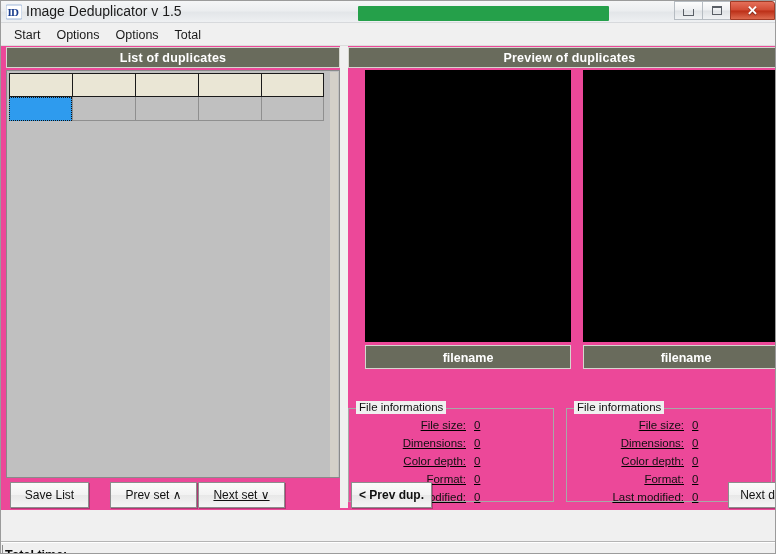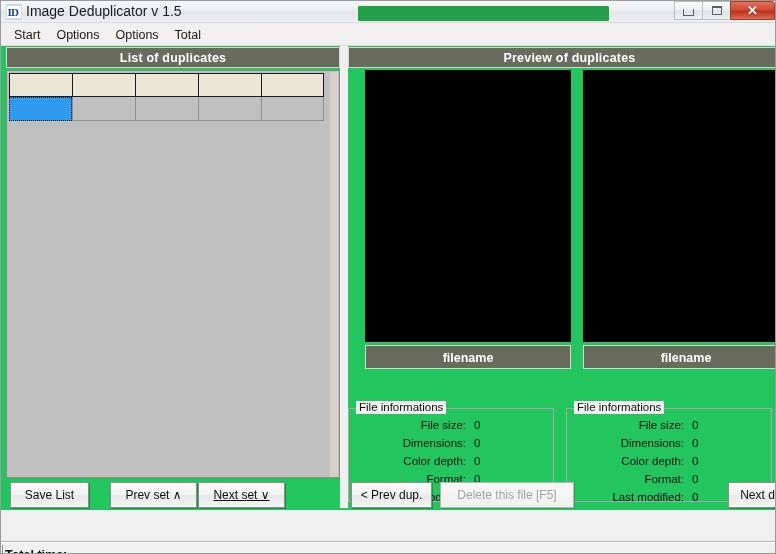--- a/index.html
+++ b/index.html
@@ -116,21 +116,21 @@
     cursor: default;
     white-space: nowrap;
   }
 
   
   .client {
     position: absolute;
     left: 0; top: 45px;
     width: 776px;
     height: 509px;
-    background: #22c55e;
+    background: #ec4899;
   }
 
   
   .left-panel {
     position: absolute;
     left: 5px; top: 1px;
     width: 334px;
     height: 460px;
   }
   .panel-caption {
@@ -276,20 +276,21 @@
     width: 424px;
     height: 100px;
   }
   .groupbox {
     position: absolute;
     top: 6px;
     width: 206px;
     height: 94px;
     border: 1px solid #a8a8a8;
     box-sizing: border-box;
+    text-decoration: underline;
   }
   .groupbox.left { left: 0; }
   .groupbox.right { left: 218px; }
   .groupbox .legend {
     position: absolute;
     left: 7px; top: -8px;
     background: #f0f0f0;
     padding: 0 3px;
     font-size: 11.5px;
     color: #111111;
@@ -485,22 +486,21 @@
             </div>
             <div class="info-row">
               <span class="info-label">Last modified:</span>
               <span class="info-value">0</span>
             </div>
           </div>
         </div>
       </div>
 
       <div class="right-buttons">
-        <div class="btn" style="left:3px; width:81px;">&lt; Prev dup.</div>
-        <div class="btn disabled" style="left:92px; width:134px;">Delete this file [F5]</div>
+        <div class="btn" style="left:3px; width:81px;font-weight:bold;">&lt; Prev dup.</div>
         <div class="btn" style="left:380px; width:86px;">Next dup. &gt;</div>
       </div>
     </div>
 
     <div class="bottom-filler"></div>
 
     <div class="statusbar">
       <div class="status-left-edge"></div>
       <div class="label">Total time:</div>
     </div>

